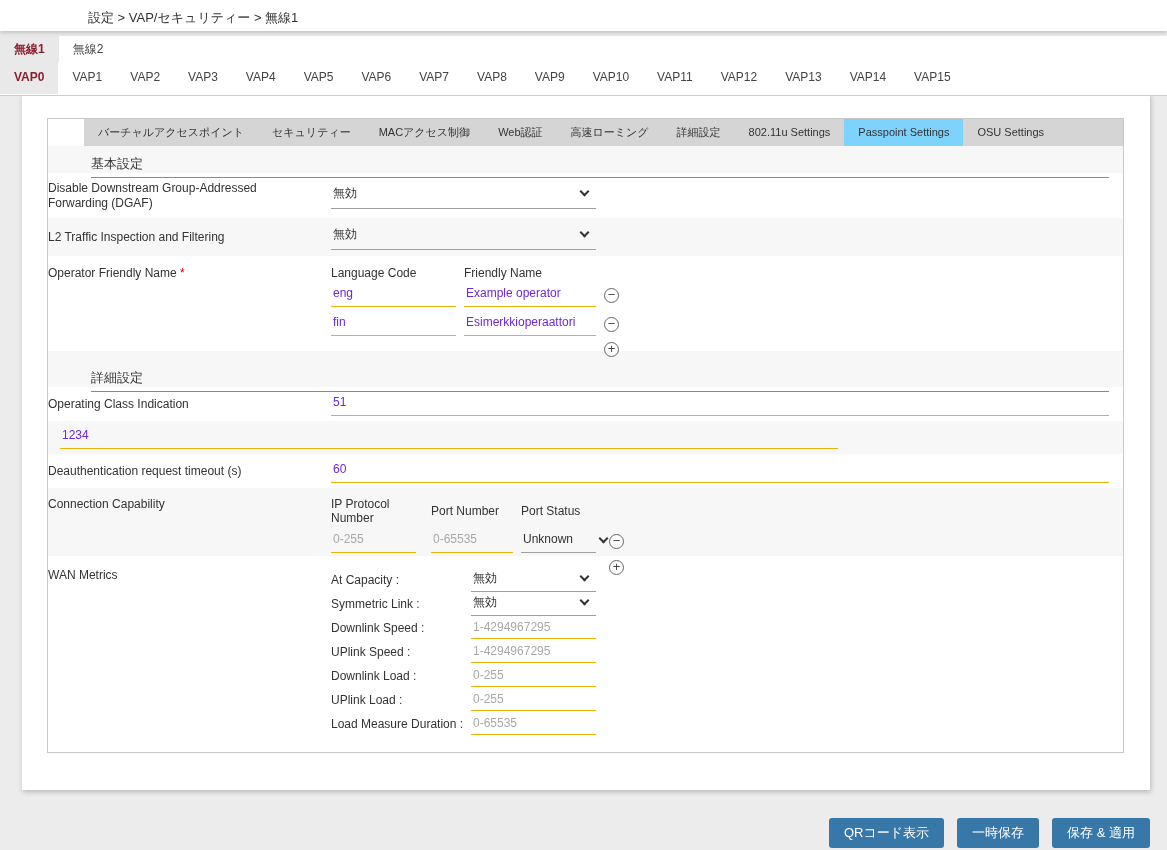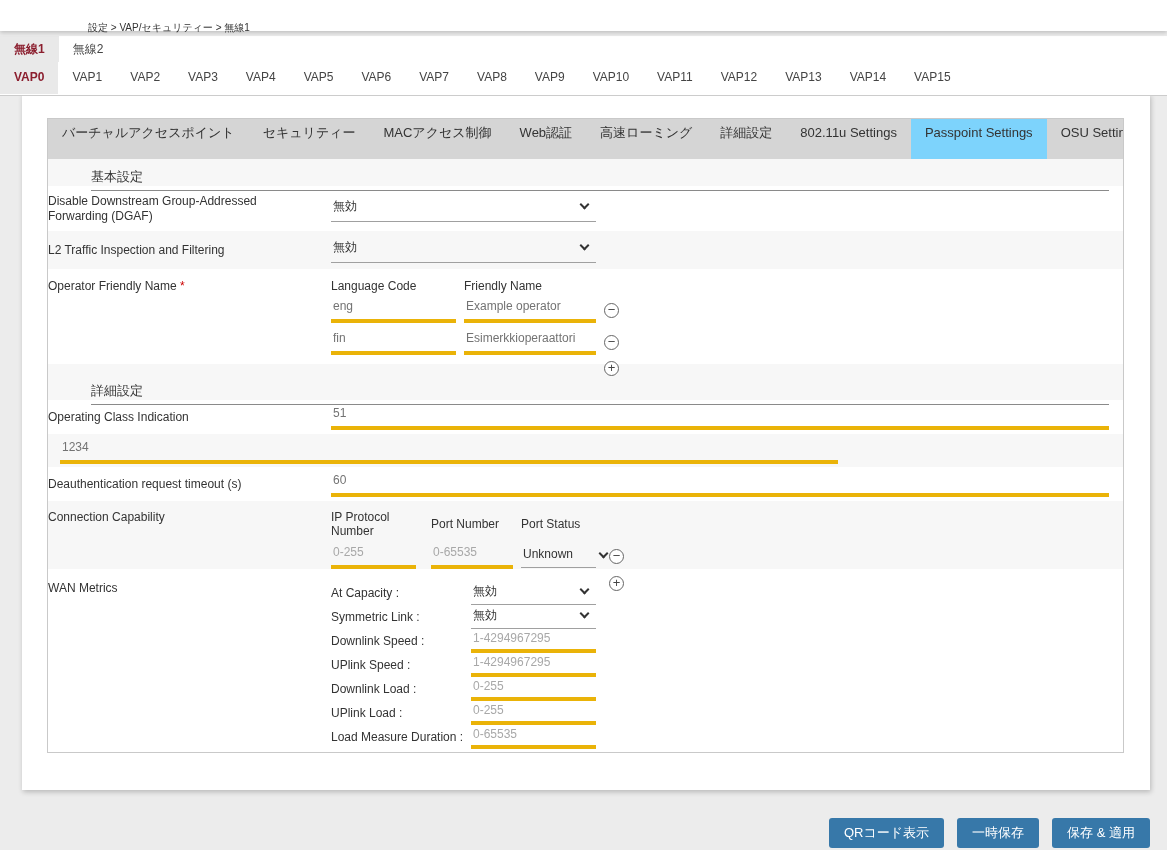--- a/index.html
+++ b/index.html
@@ -5,54 +5,54 @@
   * { box-sizing: border-box; margin: 0; padding: 0; }
   html,body { width:1167px; height:850px; }
   body {
     background:#ececec;
     font-family:"Liberation Sans","DejaVu Sans",sans-serif;
     color:#333; position:relative; overflow:hidden; font-size:12px;
   }
   
   .topbar { position:absolute; top:0; left:0; width:1167px; height:31px; background:#fff;
             box-shadow:0 2px 4px rgba(0,0,0,0.18); z-index:6; }
-  .breadcrumb { position:absolute; left:88px; top:21px; font-size:10px; color:#333; }
+  .breadcrumb { position:absolute; left:88px; top:9px; font-size:13px; color:#333; }
 
   
   .tabs-area { position:absolute; top:36px; left:0; width:1167px; height:60px; background:#fff;
                border-bottom:1px solid #ccc; z-index:5; }
   .radio-tabs { height:26px; display:flex; }
   .tab { padding:0 14px; line-height:26px; font-size:12px; color:#444; cursor:pointer; white-space:nowrap; }
   .tab.active { background:#e9e9e9; color:#8b1e2e; font-weight:bold; }
   .vap-tabs { height:32px; display:flex; }
   .vap-tabs .tab { line-height:30px; }
 
   
   .card { position:absolute; top:94px; left:22px; width:1128px; height:696px; background:#fff;
           box-shadow:1px 2px 5px rgba(0,0,0,0.22); }
 
   
   .panel { position:absolute; top:24px; left:25px; width:1077px; height:635px;
            border:1px solid #c9c9c9; background:#fff; overflow:hidden; }
-  .subtabs { height:40px; background:#d5d5d5; display:flex; font-size:13px; }
+  .subtabs { height:27px; background:#d5d5d5; display:flex; font-size:11px;margin-left:36px; }
   .subtab { padding:0 14px; line-height:27px; color:#333; cursor:pointer; white-space:nowrap; }
   .subtab.active { background:#7dd3fc; }
 
   .section-head { background:#f7f7f7; padding:9px 0 0 43px; height:27px; }
   .section-head.gap { padding-top:18px; height:36px; }
   .section-head .stitle { font-size:13px; color:#333; border-bottom:1px solid #8a8a8a; padding-bottom:4px; display:block; margin-right:14px; }
 
   .frow { display:flex; }
   .frow.stripe { background:#f7f7f7; }
   .flabel { width:271px; flex-shrink:0; font-size:12px; color:#333; line-height:15px; }
   .fields { margin-left:12px; }
   .req { color:#c00; }
 
-  .uline { border:none; outline:none; background:transparent; border-bottom:4px solid #eab308;
-           font-size:12px; color:#737373; padding:2px 2px 6px 2px;
+  .uline { border:none; outline:none; background:transparent; border-bottom:1px solid #eab308;
+           font-size:12px; color:#6d28d9; padding:2px 2px 6px 2px;
            font-family:"Liberation Sans","DejaVu Sans",sans-serif; }
   .uline::placeholder { color:#a8a8a8; opacity:1; }
   .sel { position:relative; border-bottom:1px solid #a0a0a0; padding:2px 2px 6px 2px;
          font-size:12px; color:#333; cursor:pointer; }
   .chev { position:absolute; right:8px; top:5px; width:7px; height:7px;
           border-right:2px solid #333; border-bottom:2px solid #333; transform:rotate(45deg); }
   .circ { width:15px; height:15px; border:1px solid #666; border-radius:50%; background:#fff;
           font-size:13px; line-height:12px; text-align:center; color:#444; cursor:pointer;
           display:inline-block; flex-shrink:0; }
 

